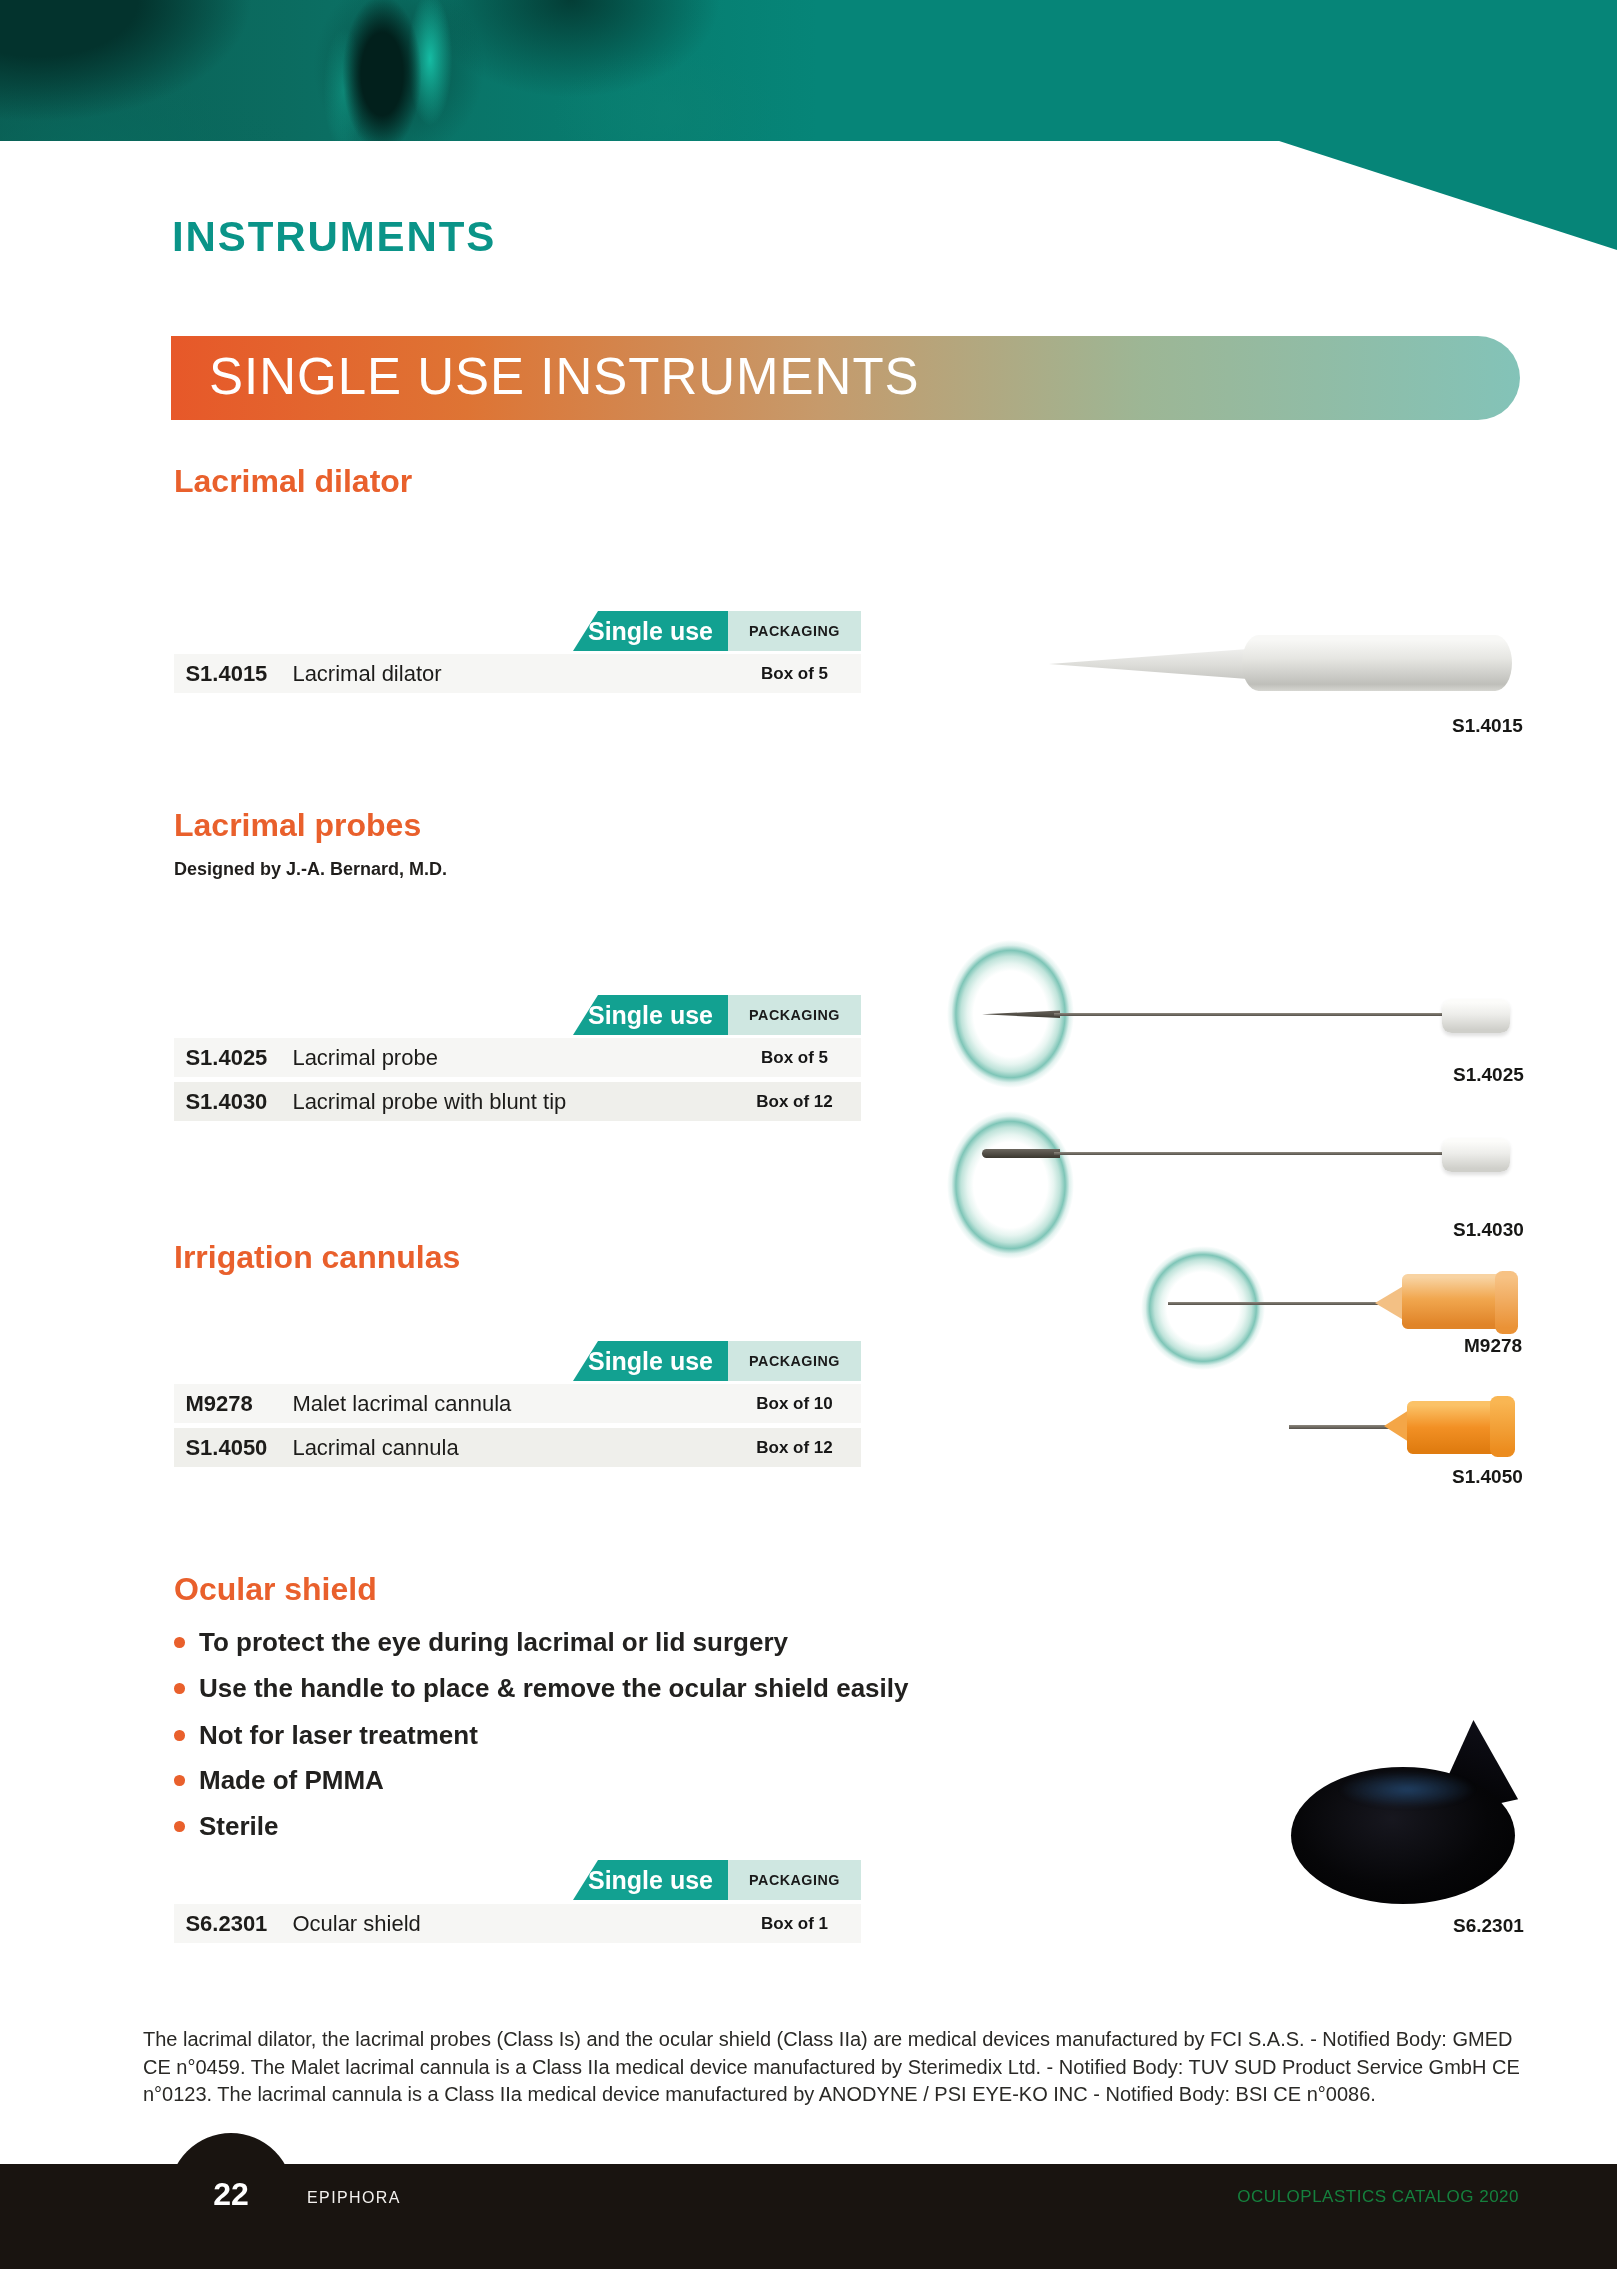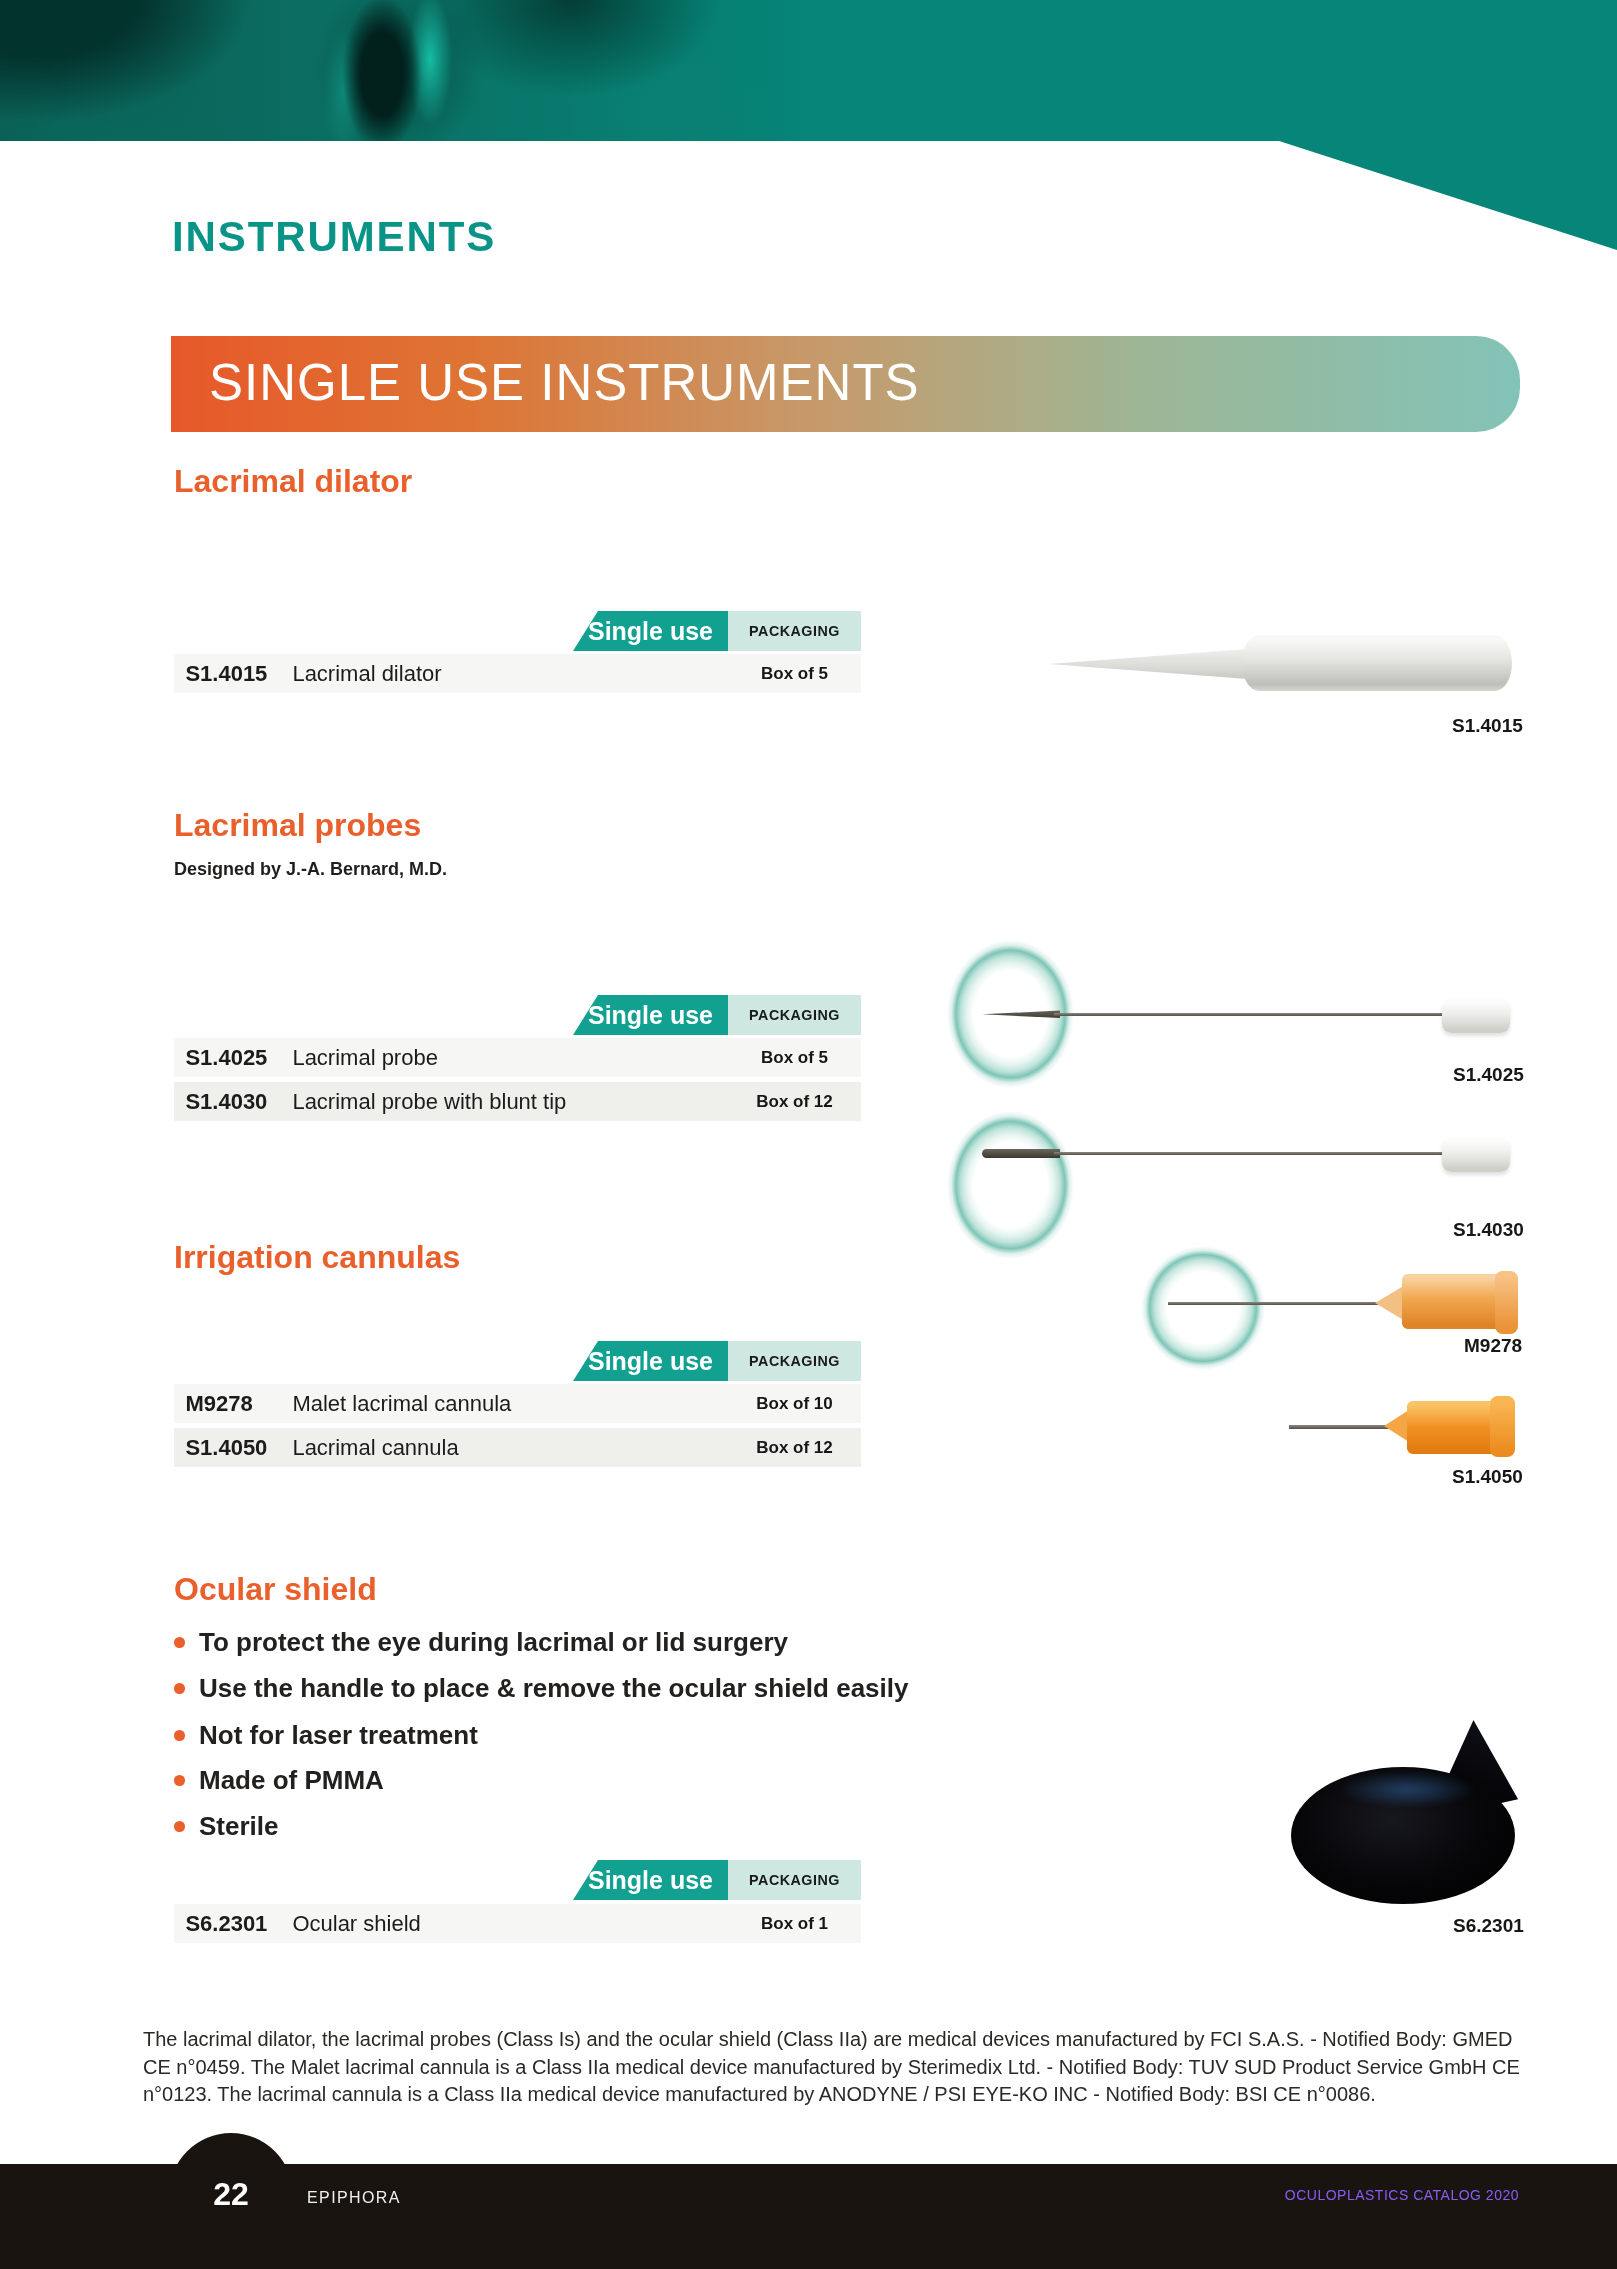--- a/index.html
+++ b/index.html
@@ -36,21 +36,21 @@
   }
   .corner{
     position:absolute;left:1276px;top:140px;width:341px;height:110px;
     background:var(--teal);clip-path:polygon(0 0,100% 0,100% 100%);
   }
   .kicker{
     position:absolute;left:172px;top:213px;
     font-size:42px;font-weight:bold;letter-spacing:1.9px;color:var(--kicker-teal);
   }
   .banner{
-    position:absolute;left:171px;top:336px;width:1349px;height:96px;
+    position:absolute;left:171px;top:336px;width:1349px;height:84px;
     border-radius:0 44px 44px 0;
     background:linear-gradient(90deg,#E75829 0%,#DE7434 22%,#C69A6B 48%,#9DB695 72%,#83C3B8 100%);
   }
   .banner-title{
     position:absolute;left:38px;top:50%;transform:translateY(-52%);
     font-size:51px;font-weight:400;letter-spacing:1px;color:#ffffff;white-space:nowrap;
   }
   
   .sec-title{position:absolute;font-size:32px;font-weight:bold;color:var(--orange);white-space:nowrap;}
   .subtitle{position:absolute;font-size:18px;font-weight:bold;color:#201e1c;white-space:nowrap;}
@@ -133,21 +133,21 @@
   }
   
   .disclaimer{
     position:absolute;left:143px;top:2026px;width:1393px;
     font-size:20px;line-height:27.6px;color:#2a2926;
   }
   .footer-bar{position:absolute;left:0;top:2164px;width:1618px;height:106px;background:var(--footer-bg);}
   .page-bump{position:absolute;left:169px;top:2133px;width:124px;height:124px;border-radius:50%;background:var(--footer-bg);}
   .page-num{position:absolute;left:169px;top:2176px;width:124px;text-align:center;font-size:32px;font-weight:bold;color:#ffffff;}
   .chapter{position:absolute;left:307px;top:2189px;font-size:16px;letter-spacing:1.4px;color:#f4f2ef;}
-  .catalog{position:absolute;right:99px;top:2187px;font-size:14px;letter-spacing:0.5px;color:#8b5cf6;white-space:nowrap;}
+  .catalog{position:absolute;right:99px;top:2187px;font-size:17px;letter-spacing:0.5px;color:#15803d;white-space:nowrap;}
 </style>
 </head>
 <body>
 
 <div class="page">
 
   <div class="band">
     <div class="eye"></div>
   </div>
   <div class="corner"></div>

